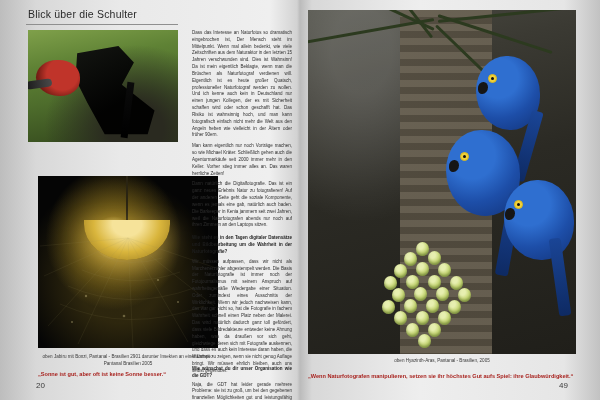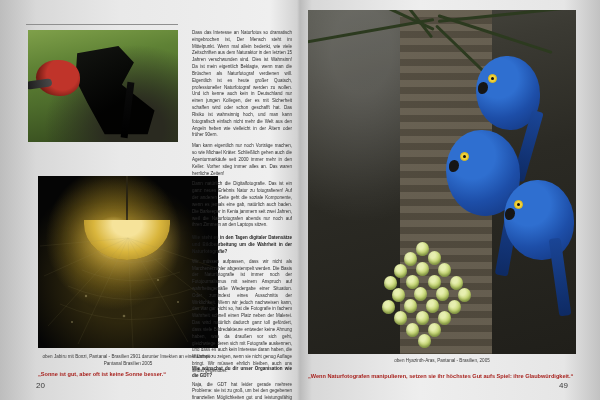--- a/index.html
+++ b/index.html
@@ -142,20 +142,21 @@
     font-size:5.6px;line-height:1.45;color:#a8231f;font-weight:bold;
   }
 </style>
 </head>
 <body>
 
 <div class="spread">
 
   <div class="page-left">
 
+    <div class="chapter-head">Blick über die Schulter</div>
     <div class="head-rule"></div>
 
     <div class="photo photo-heel">
       <div class="heel-shape"></div>
       <div class="heel-spike"></div>
       <div class="bird-head"></div>
       <div class="bird-beak"></div>
     </div>
 
     <div class="photo photo-lamp">

